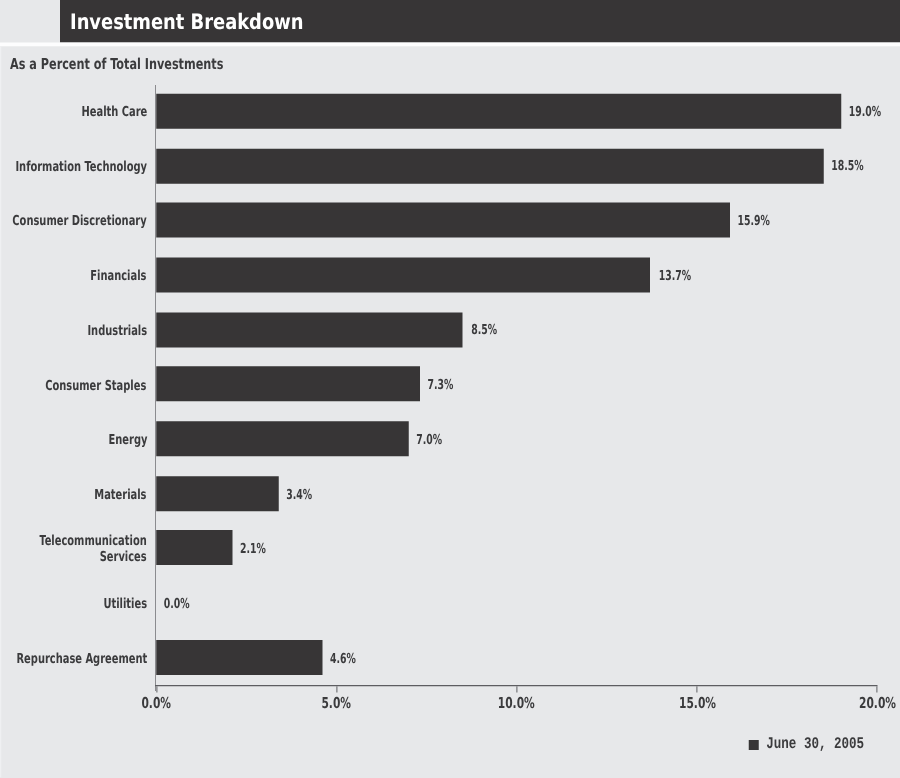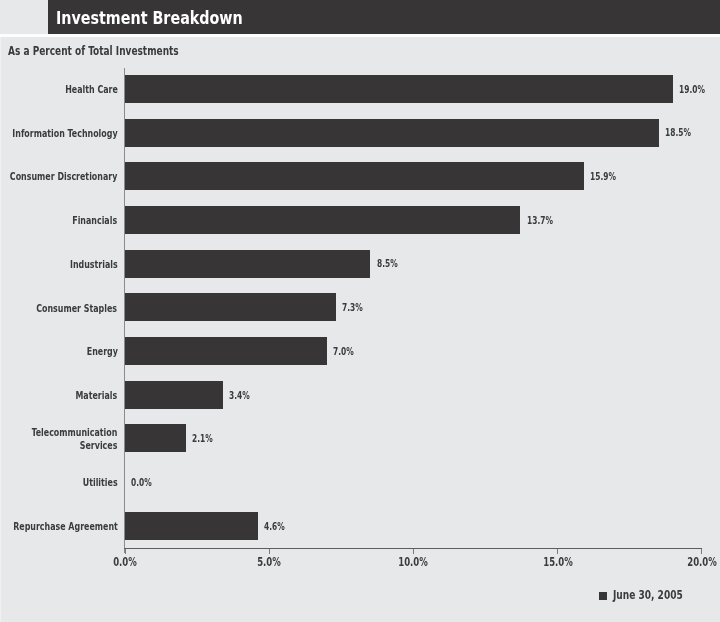--- a/index.html
+++ b/index.html
@@ -124,20 +124,21 @@
     transform-origin: center top;
   }
 
   
   .legend {
     position: absolute;
     left: 599px;
     top: 586.7px;
     width: 100px;
     height: 16px;
+    font-family: Liberation Mono, monospace;
   }
   .legend-swatch {
     position: absolute;
     left: 0;
     top: 5px;
     width: 8px;
     height: 8px;
     background: #373536;
   }
   .legend-text {

